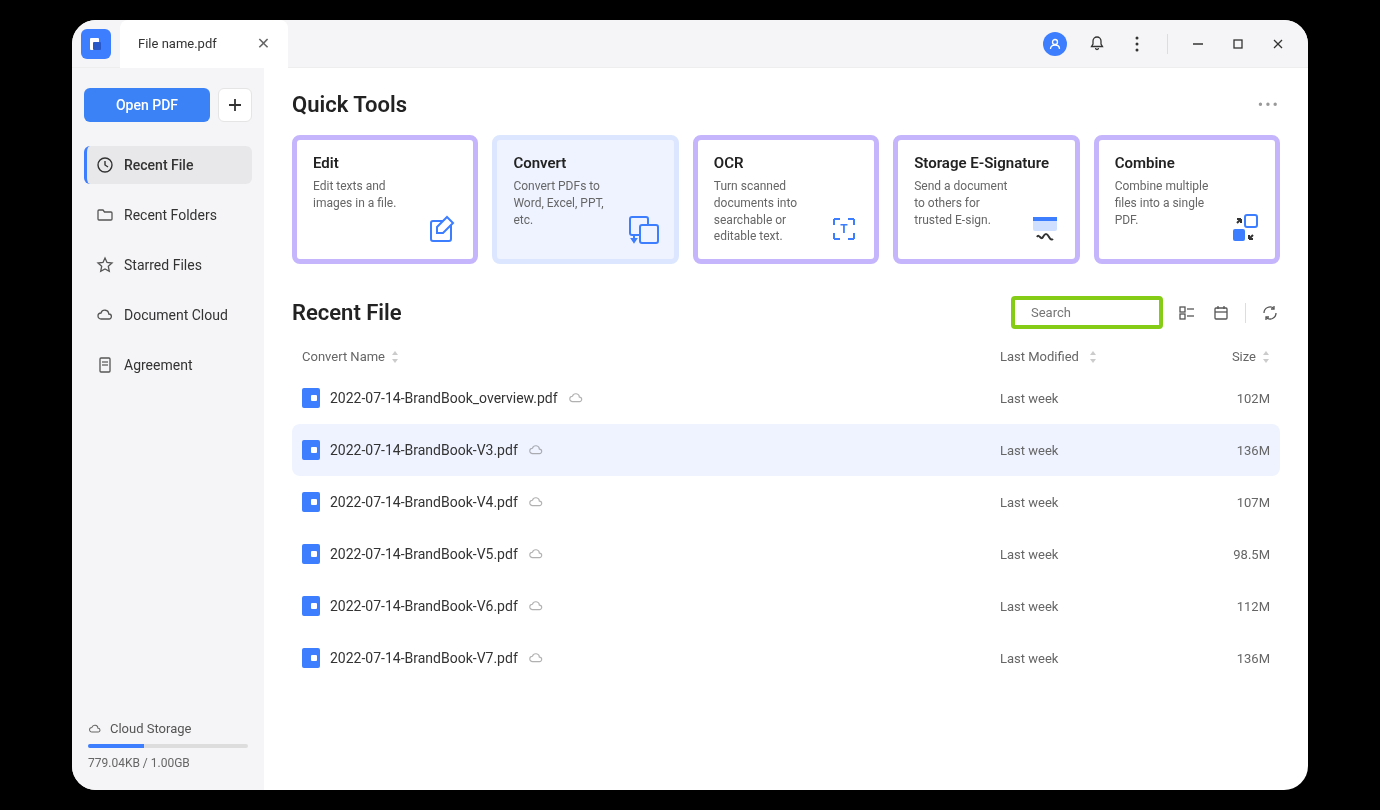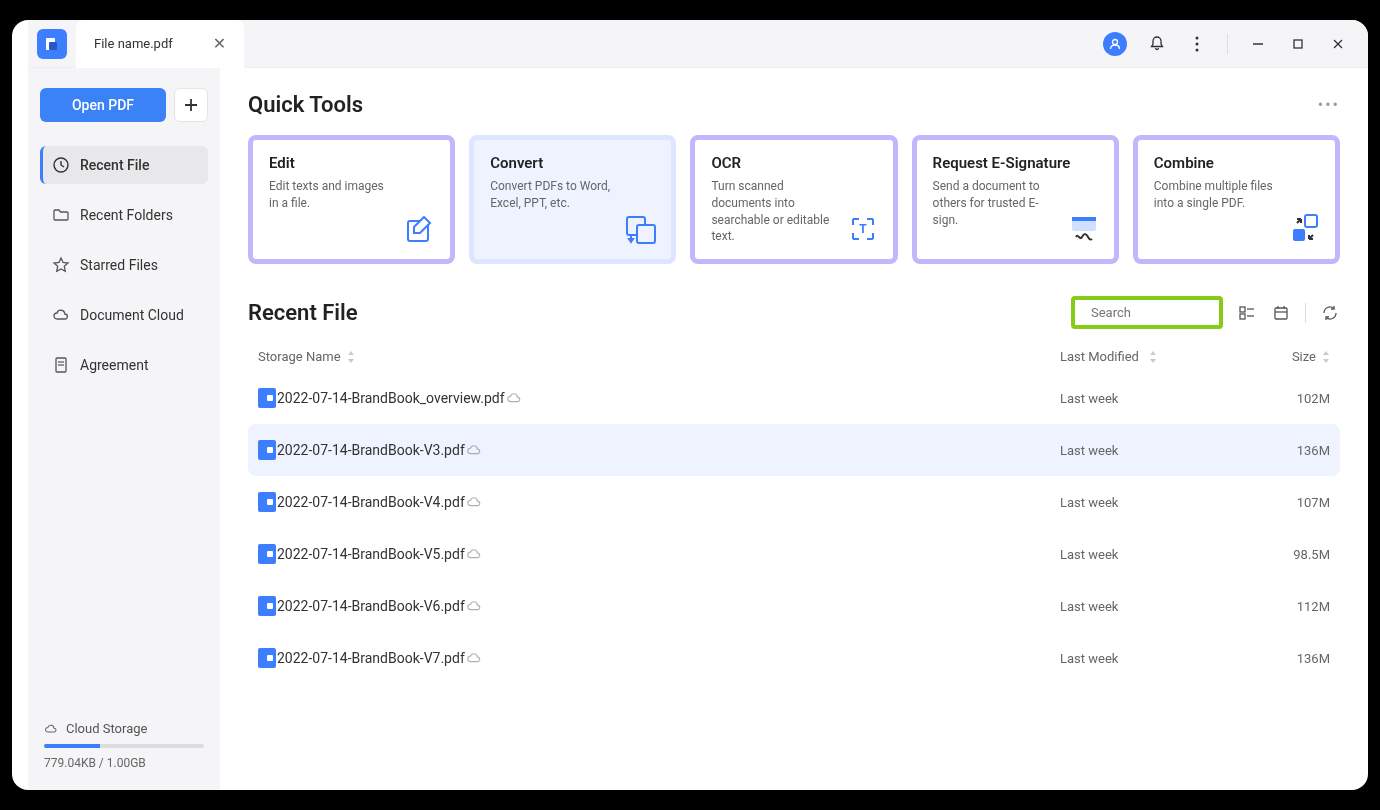--- a/index.html
+++ b/index.html
@@ -1,17 +1,17 @@
 <!DOCTYPE html>
 <html><head>
 <meta charset="utf-8">
 <style>
 * { margin: 0; padding: 0; box-sizing: border-box; font-family: -apple-system, BlinkMacSystemFont, "Segoe UI", Roboto, sans-serif; }
 body { background: #000; display: flex; align-items: center; justify-content: center; min-height: 810px; }
-.window { width: 1356px; height: 770px; background: #fff; border-radius: 16px; overflow: hidden; display: flex; flex-direction: column; padding-left: 16px; }
+.window { width: 1236px; height: 770px; background: #fff; border-radius: 24px; overflow: hidden; display: flex; flex-direction: column; }
 .titlebar { height: 48px; display: flex; align-items: center; background: #f5f5f7; border-bottom: 1px solid #eee; }
 .app-icon { width: 48px; height: 48px; display: flex; align-items: center; justify-content: center; }
 .app-icon-box { width: 30px; height: 30px; background: #3d7eff; border-radius: 6px; display: flex; align-items: center; justify-content: center; }
 .tab { background: #fff; height: 48px; display: flex; align-items: center; padding: 0 18px; gap: 40px; border-radius: 8px 8px 0 0; font-size: 13px; color: #333; }
 .tab-close { color: #666; cursor: pointer; font-size: 16px; }
 .titlebar-right { margin-left: auto; display: flex; align-items: center; gap: 20px; padding-right: 20px; }
 .user-avatar { width: 24px; height: 24px; background: #3d7eff; border-radius: 50%; display: flex; align-items: center; justify-content: center; }
 .icon-btn { width: 20px; height: 20px; display: flex; align-items: center; justify-content: center; color: #333; cursor: pointer; }
 .body { flex: 1; display: flex; overflow: hidden; }
 .sidebar { width: 192px; background: #f5f5f7; display: flex; flex-direction: column; padding: 20px 12px 12px; }
@@ -39,21 +39,21 @@
 .recent-controls { display: flex; align-items: center; gap: 14px; }
 .search-box { display: flex; align-items: center; gap: 6px; border: 4px solid #84cc16; border-radius: 4px; padding: 5px 10px; width: 152px; }
 .search-box input { border: none; outline: none; font-size: 13px; flex: 1; background: transparent; }
 .table-header { display: flex; align-items: center; padding: 8px 10px; font-size: 13px; color: #666; }
 .col-name { flex: 1; display: flex; align-items: center; gap: 6px; }
 .col-modified { width: 180px; display: flex; align-items: center; gap: 10px; }
 .col-size { width: 90px; text-align: right; display: flex; align-items: center; justify-content: flex-end; gap: 6px; }
 .sort-icon { width: 8px; height: 12px; opacity: 0.5; }
 .file-row { display: flex; align-items: center; padding: 16px 10px; font-size: 14px; color: #333; border-radius: 8px; cursor: pointer; }
 .file-row.highlighted { background: #eef3ff; }
-.file-name-cell { flex: 1; display: flex; align-items: center; gap: 1px; }
+.file-name-cell { flex: 1; display: flex; align-items: center; gap: 10px; }
 .file-icon { width: 18px; height: 20px; background: #3d7eff; border-radius: 2px; position: relative; flex-shrink: 0; }
 .file-icon::after { content: ""; position: absolute; right: 3px; top: 7px; width: 6px; height: 6px; background: #fff; border-radius: 1px; }
 .cloud-badge { width: 16px; height: 16px; opacity: 0.5; }
 .file-modified { width: 180px; color: #666; font-size: 13px; }
 .file-size { width: 90px; text-align: right; color: #666; font-size: 13px; }
 .divider { width: 1px; height: 20px; background: #ddd; }
 .more-dots { color: #999; letter-spacing: 2px; cursor: pointer; }
 </style>
 </head>
 <body>
@@ -197,21 +197,21 @@
           </div>
           <div class="tool-card">
             <div class="tool-title">OCR</div>
             <div class="tool-desc">Turn scanned documents into searchable or editable text.</div>
             <div class="tool-icon"><svg viewBox="0 0 36 36">
                 <path d="M8 8h6M22 8h6M28 8v6M28 22v6M28 28h-6M14 28H8M8 28v-6M8 14V8" stroke="#3d7eff" stroke-width="2" fill="none"></path>
                 <text x="18" y="22" font-size="12" text-anchor="middle" fill="#3d7eff" font-weight="bold">T</text>
               </svg></div>
           </div>
           <div class="tool-card">
-            <div class="tool-title">Request E-Signature</div>
+            <div class="tool-title">Storage E-Signature</div>
             <div class="tool-desc">Send a document to others for trusted E-sign.</div>
             <div class="tool-icon"><svg viewBox="0 0 36 36">
                 <rect x="6" y="6" width="24" height="14" rx="2" fill="#3d7eff" opacity="0.25"></rect>
                 <rect x="6" y="6" width="24" height="4" fill="#3d7eff"></rect>
                 <path d="M10 26c2-4 4 4 6 0s4-4 6 0 4 2 4 2" fill="none" stroke="#333" stroke-width="2"></path>
               </svg></div>
           </div>
           <div class="tool-card">
             <div class="tool-title">Combine</div>
             <div class="tool-desc">Combine multiple files into a single PDF.</div>
@@ -254,21 +254,21 @@
             <svg width="18" height="18" viewBox="0 0 18 18">
                 <path d="M3 9a6 6 0 0 1 10-4.5M15 9a6 6 0 0 1-10 4.5" fill="none" stroke="#555" stroke-width="1.3"></path>
                 <path d="M13 2v3h-3M5 16v-3h3" fill="none" stroke="#555" stroke-width="1.3"></path>
               </svg>
           </div>
         </div>
       </div>
 
       <div class="table-header">
         <div class="col-name">
-          <span>Storage Name</span>
+          <span>Convert Name</span>
           <svg class="sort-icon" viewBox="0 0 8 12">
               <path d="M4 0l3 4H1zM4 12l3-4H1z" fill="#999"></path>
             </svg>
         </div>
         <div class="col-modified">
           <span>Last Modified</span>
           <svg class="sort-icon" viewBox="0 0 8 12">
               <path d="M4 0l3 4H1zM4 12l3-4H1z" fill="#999"></path>
             </svg>
         </div>

